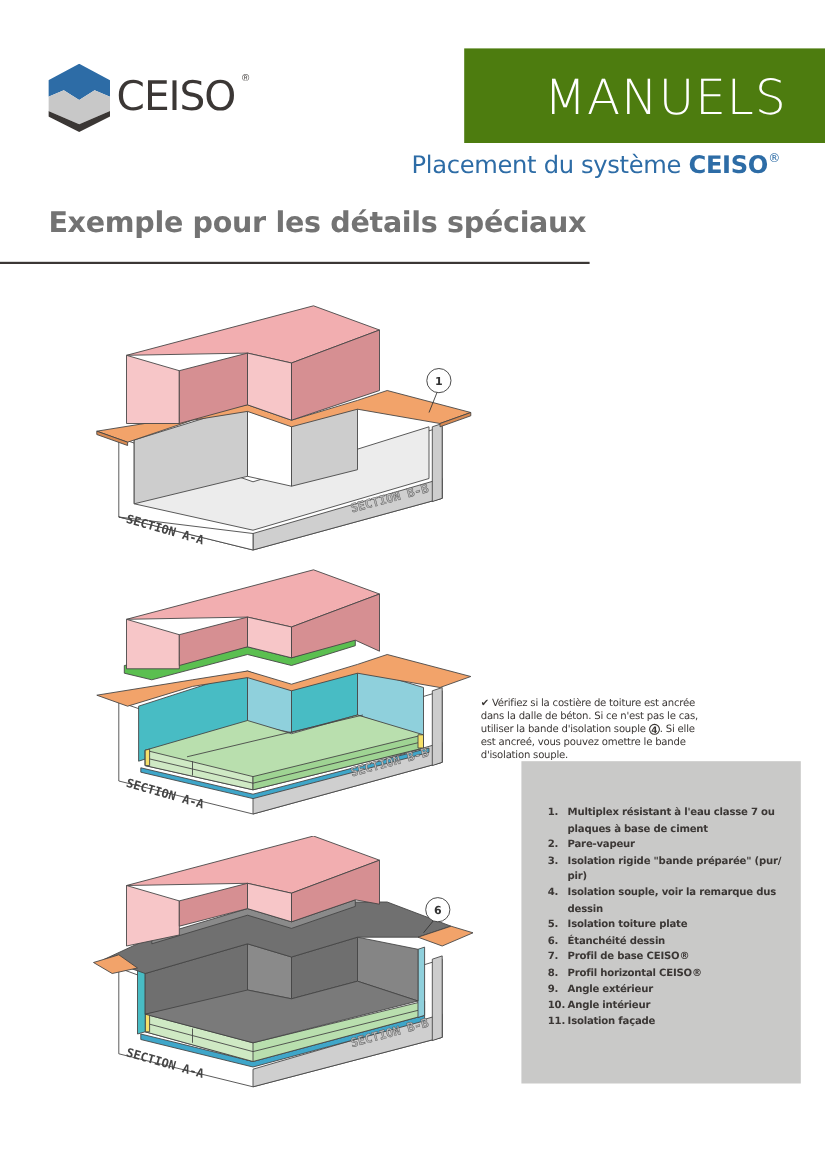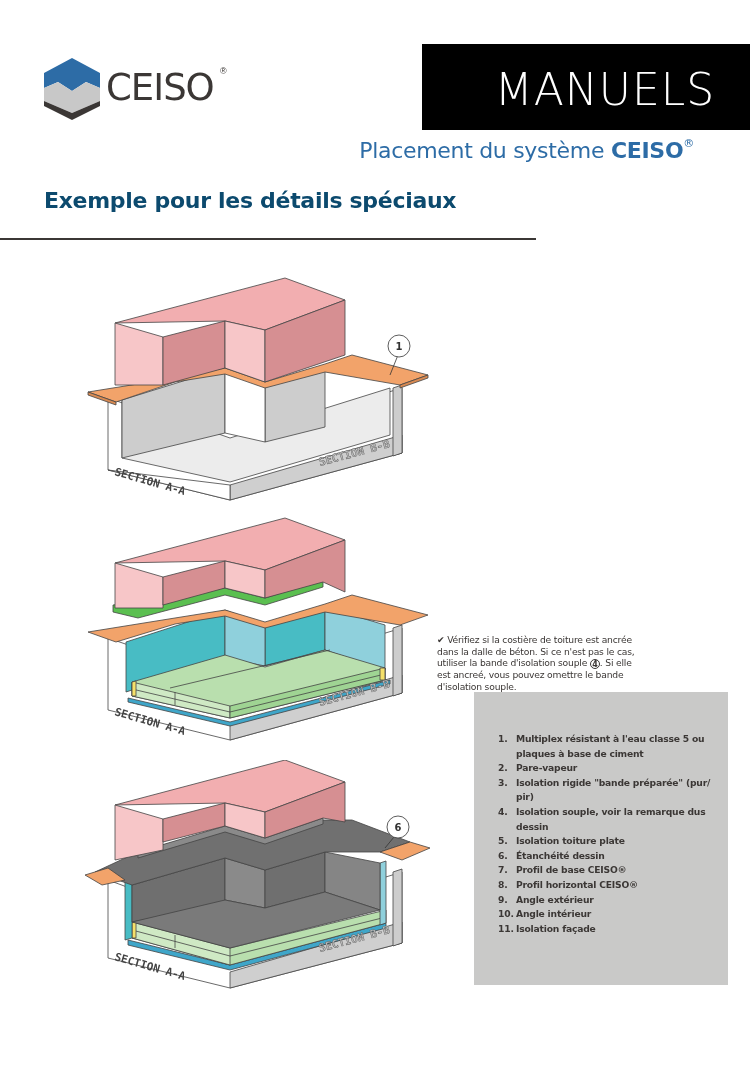--- a/index.html
+++ b/index.html
@@ -1,26 +1,26 @@
 <!DOCTYPE html>
 <html><head>
 <meta charset="utf-8">
 <style>
   html, body { margin:0; padding:0; background:#ffffff; }
   body { width:750px; height:1065px; position:relative; overflow:hidden; font-family:"Liberation Sans", sans-serif; color:#3a3634; }
   .logo { position:absolute; left:44px; top:58px; width:190px; height:62px; }
   .logo svg { position:absolute; left:0; top:0; }
   .logo-text { position:absolute; left:62px; top:8px; font-family:"DejaVu Sans", sans-serif; font-size:37px; font-weight:400; color:#3b3735; letter-spacing:-1px; }
   .logo-reg { position:absolute; left:176px; top:8px; font-size:9px; color:#3b3735; }
-  .banner { position:absolute; left:422px; top:44px; width:328px; height:86px; background:#000000; }
+  .banner { position:absolute; left:422px; top:44px; width:328px; height:86px; background:#4d7c0f; }
   .banner-label { position:absolute; left:0; right:0; top:20px; text-align:center; color:#ffffff; font-family:"DejaVu Sans", sans-serif; font-weight:300; font-size:44px; letter-spacing:1px; padding-left:38px; box-sizing:border-box; }
-  .subtitle { position:absolute; right:56px; top:138px; font-family:"DejaVu Sans", sans-serif; font-size:22px; color:#2d6ca6; white-space:nowrap; letter-spacing:-0.3px; }
+  .subtitle { position:absolute; right:41px; top:138px; font-family:"DejaVu Sans", sans-serif; font-size:22px; color:#2d6ca6; white-space:nowrap; letter-spacing:-0.3px; }
   .subtitle b { font-weight:700; }
   .subtitle sup { font-size:11px; vertical-align:top; position:relative; top:-1px; }
-  .title { position:absolute; left:44px; top:188px; font-family:"DejaVu Sans", sans-serif; font-weight:700; font-size:22px; color:#0c4a6e; letter-spacing:-0.3px; white-space:nowrap; }
+  .title { position:absolute; left:44px; top:188px; font-family:"DejaVu Sans", sans-serif; font-weight:700; font-size:26px; color:#737373; letter-spacing:-0.3px; white-space:nowrap; }
   .rule { position:absolute; left:0; top:238px; width:536px; height:2px; background:#3b3735; }
   .diagram { position:absolute; }
   .note { position:absolute; left:437px; top:634px; width:200px; font-family:"DejaVu Sans", sans-serif; font-size:9.2px; line-height:11.7px; color:#3b3735; letter-spacing:-0.2px; }
   .note .circ { display:inline-block; width:10px; height:10px; border:1.3px solid #3b3735; border-radius:50%; font-size:8px; line-height:10px; text-align:center; font-weight:700; box-sizing:border-box; vertical-align:-1px; }
   .legend-box { position:absolute; left:474px; top:692px; width:254px; height:293px; background:#c9c9c8; }
   .legend-list { position:absolute; left:24px; top:40px; margin:0; padding:0; list-style:none; font-family:"DejaVu Sans", sans-serif; font-weight:700; font-size:9.2px; line-height:14.6px; color:#3b3735; letter-spacing:-0.2px; }
   .legend-list li { position:relative; padding-left:18px; width:205px; }
   .legend-list .num { position:absolute; left:0; top:0; }
 </style>
 </head>
@@ -154,21 +154,21 @@
     <line x1="305" y1="88" x2="314" y2="77" stroke="#333"></line>
     <circle cx="318" cy="67" r="11" fill="#ffffff" stroke="#333"></circle>
   </g>
   <text x="318" y="71" text-anchor="middle" font-family="DejaVu Sans, sans-serif" font-size="10" font-weight="700" fill="#333">6</text>
   <text x="34" y="200" transform="rotate(16 34 200)" font-family="DejaVu Sans Mono, monospace" font-size="11" font-weight="700" fill="#444">SECTION A-A</text>
   <text x="240" y="192" transform="rotate(-15 240 192)" font-family="DejaVu Sans Mono, monospace" font-size="11" font-weight="700" fill="#bbb" stroke="#555" stroke-width="0.4">SECTION B-B</text>
 </svg>
 
 <div class="legend-box">
   <ul class="legend-list">
-    <li><span class="num">1.</span><span>Multiplex résistant à l'eau classe 5 ou plaques à base de ciment</span></li>
+    <li><span class="num">1.</span><span>Multiplex résistant à l'eau classe 7 ou plaques à base de ciment</span></li>
     <li><span class="num">2.</span><span>Pare-vapeur</span></li>
     <li><span class="num">3.</span><span>Isolation rigide "bande préparée" (pur/ pir)</span></li>
     <li><span class="num">4.</span><span>Isolation souple, voir la remarque dus dessin</span></li>
     <li><span class="num">5.</span><span>Isolation toiture plate</span></li>
     <li><span class="num">6.</span><span>Étanchéité dessin</span></li>
     <li><span class="num">7.</span><span>Profil de base CEISO®</span></li>
     <li><span class="num">8.</span><span>Profil horizontal CEISO®</span></li>
     <li><span class="num">9.</span><span>Angle extérieur</span></li>
     <li><span class="num">10.</span><span>Angle intérieur</span></li>
     <li><span class="num">11.</span><span>Isolation façade</span></li>

